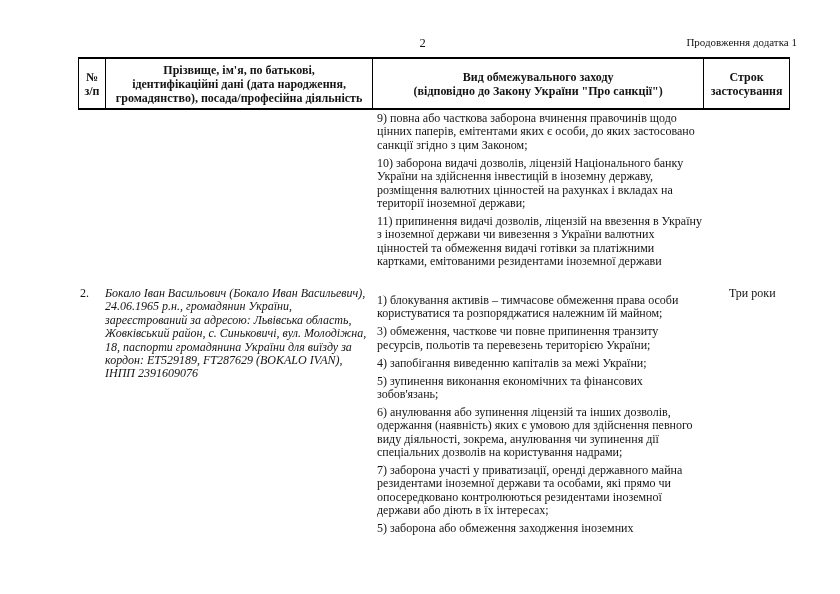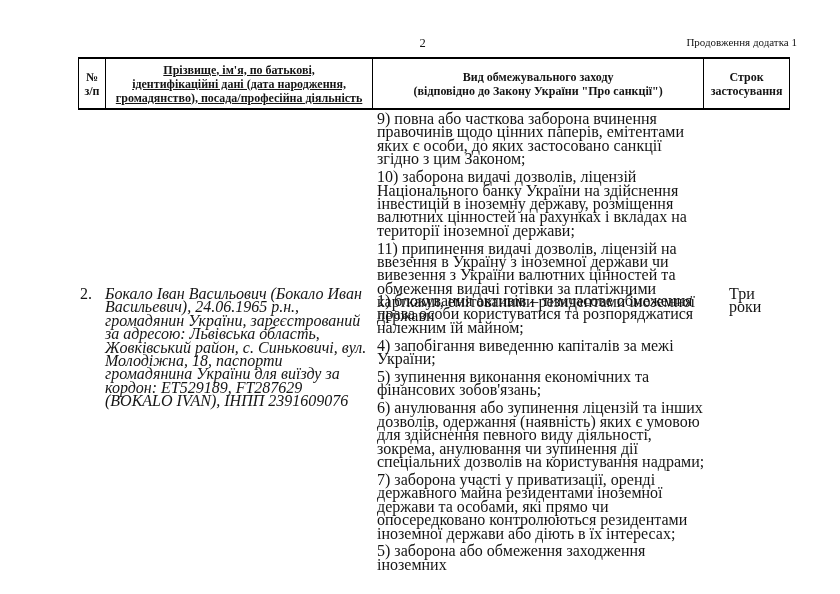--- a/index.html
+++ b/index.html
@@ -39,25 +39,25 @@
     text-align: center;
     font-weight: bold;
     font-size: 12px;
     line-height: 14px;
     white-space: pre-line;
     border-right: 1px solid #000;
     padding: 2px 3px;
   }
   .hcell:last-child { border-right: none; }
   .hc-num    { width: 27px; }
-  .hc-name   { width: 268px; text-decoration: underline; }
+  .hc-name   { width: 268px; }
   .hc-measure{ width: 332px; }
   .hc-term   { width: 85px; }
 
-  .body-text { font-size: 16px; line-height: 13.4px; }
+  .body-text { font-size: 12px; line-height: 13.4px; }
 
   .rowA-measures {
     position: absolute;
     left: 377px; top: 112px; width: 330px;
   }
   .rowB-num {
     position: absolute;
     left: 80px; top: 287px; width: 22px;
   }
   .rowB-name {
@@ -97,20 +97,21 @@
   <p class="measure-item">10) заборона видачі дозволів, ліцензій Національного банку України на здійснення інвестицій в іноземну державу, розміщення валютних цінностей на рахунках і вкладах на території іноземної держави;</p>
   <p class="measure-item">11) припинення видачі дозволів, ліцензій на ввезення в Україну з іноземної держави чи вивезення з України валютних цінностей та обмеження видачі готівки за платіжними картками, емітованими резидентами іноземної держави</p>
 </div>
 
 <div class="rowB-num body-text">2.</div>
 
 <div class="rowB-name body-text">Бокало Іван Васильович (Бокало Иван Васильевич), 24.06.1965 р.н., громадянин України, зареєстрований за адресою: Львівська область, Жовківський район, с. Синьковичі, вул. Молодіжна, 18, паспорти громадянина України для виїзду за кордон: ET529189, FT287629 (BOKALO IVAN), ІНПП 2391609076</div>
 
 <div class="rowB-measures body-text">
   <p class="measure-item">1) блокування активів – тимчасове обмеження права особи користуватися та розпоряджатися належним їй майном;</p>
+  <p class="measure-item">3) обмеження, часткове чи повне припинення транзиту ресурсів, польотів та перевезень територією України;</p>
   <p class="measure-item">4) запобігання виведенню капіталів за межі України;</p>
   <p class="measure-item">5) зупинення виконання економічних та фінансових зобов'язань;</p>
   <p class="measure-item">6) анулювання або зупинення ліцензій та інших дозволів, одержання (наявність) яких є умовою для здійснення певного виду діяльності, зокрема, анулювання чи зупинення дії спеціальних дозволів на користування надрами;</p>
   <p class="measure-item">7) заборона участі у приватизації, оренді державного майна резидентами іноземної держави та особами, які прямо чи опосередковано контролюються резидентами іноземної держави або діють в їх інтересах;</p>
   <p class="measure-item">5) заборона або обмеження заходження іноземних</p>
 </div>
 
 <div class="rowB-term body-text">Три роки</div>
 
 </body></html>

